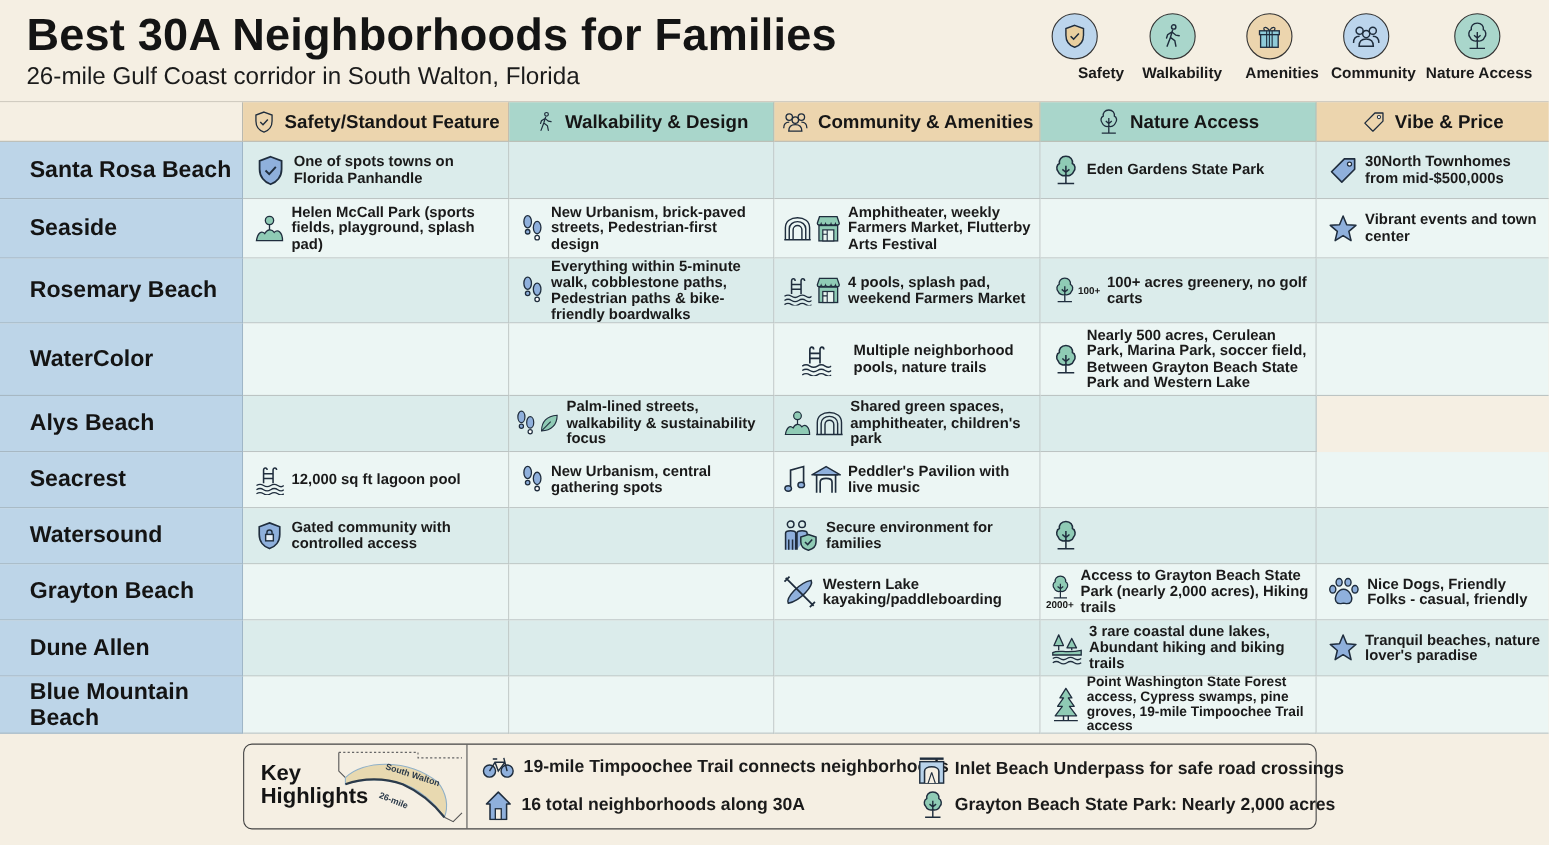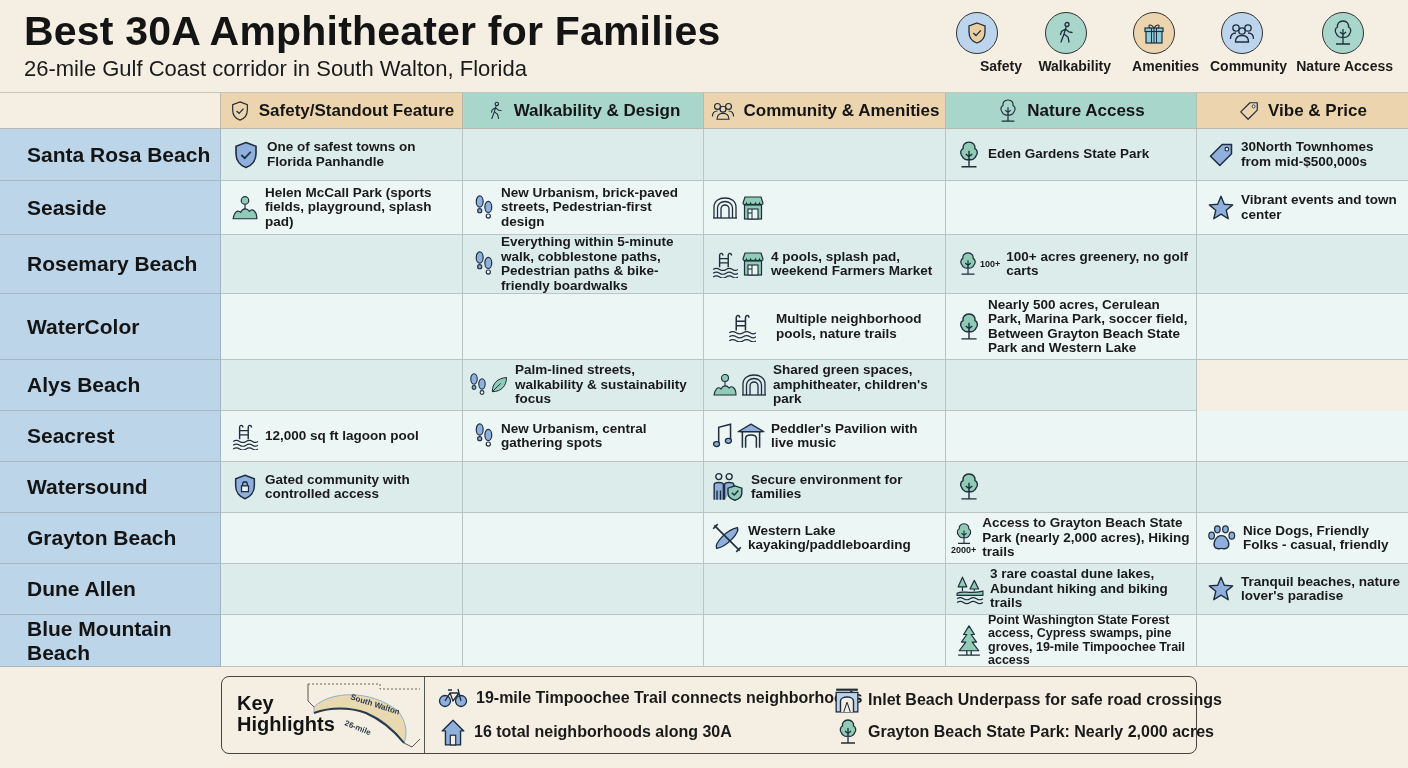--- a/index.html
+++ b/index.html
@@ -192,21 +192,21 @@
       </symbol>
     <symbol id="i-underpass" viewBox="0 0 24 24">
         <rect x="2" y="1.5" width="20" height="2" fill="#1f2d3d"></rect>
         <rect x="2" y="5" width="20" height="18" fill="#b9d3ea" stroke="#1f2d3d" stroke-width="1.2"></rect>
         <path d="M6 23 V13 C6 8 18 8 18 13 V23" fill="#f5efe3" stroke="#1f2d3d" stroke-width="1.3"></path>
         <path d="M12 14 L9 23 M12 14 L15 23" stroke="#1f2d3d" stroke-width="1"></path>
       </symbol>
   </defs>
 </svg>
 
-<div class="title">Best 30A Amphitheater for Families</div>
+<div class="title">Best 30A Neighborhoods for Families</div>
 <div class="subtitle">26-mile Gulf Coast corridor in South Walton, Florida</div>
 
 <div class="legend">
   <div class="legend-item" style="left:-8px">
     <div class="legend-circle" style="background:#bcd5ec">
         <svg width="24" height="24" style="color:#e9cf9f">
           <use href="#i-shield"></use>
         </svg>
       </div>
     <div class="legend-label">Safety</div>
@@ -281,21 +281,21 @@
   </div>
 
   <div class="row odd" style="top:36px;height:52px">
     <div class="name-cell">Santa Rosa Beach</div>
     <div class="cell" style="left:221px;width:242px">
       <span class="icon">
           <svg width="30" height="30" style="color:#8fb0dc">
             <use href="#i-shield"></use>
           </svg>
         </span>
-      <span>One of safest towns on Florida Panhandle</span>
+      <span>One of spots towns on Florida Panhandle</span>
     </div>
     <div class="cell" style="left:463px;width:241px"></div>
     <div class="cell" style="left:704px;width:242px"></div>
     <div class="cell" style="left:946px;width:251px">
       <span class="icon">
           <svg width="26" height="30" style="color:#8fcbb5">
             <use href="#i-tree"></use>
           </svg>
         </span>
       <span>Eden Gardens State Park</span>
@@ -330,20 +330,21 @@
     </div>
     <div class="cell" style="left:704px;width:242px;padding-left:8px">
       <span class="icon">
           <svg width="26" height="24">
             <use href="#i-amph"></use>
           </svg>
           <svg width="24" height="26">
             <use href="#i-market"></use>
           </svg>
         </span>
+      <span>Amphitheater, weekly Farmers Market, Flutterby Arts Festival</span>
     </div>
     <div class="cell" style="left:946px;width:251px"></div>
     <div class="cell" style="left:1197px;width:211px;border-right:none">
       <span class="icon">
           <svg width="28" height="28">
             <use href="#i-star"></use>
           </svg>
         </span>
       <span>Vibrant events and town center</span>
     </div>

